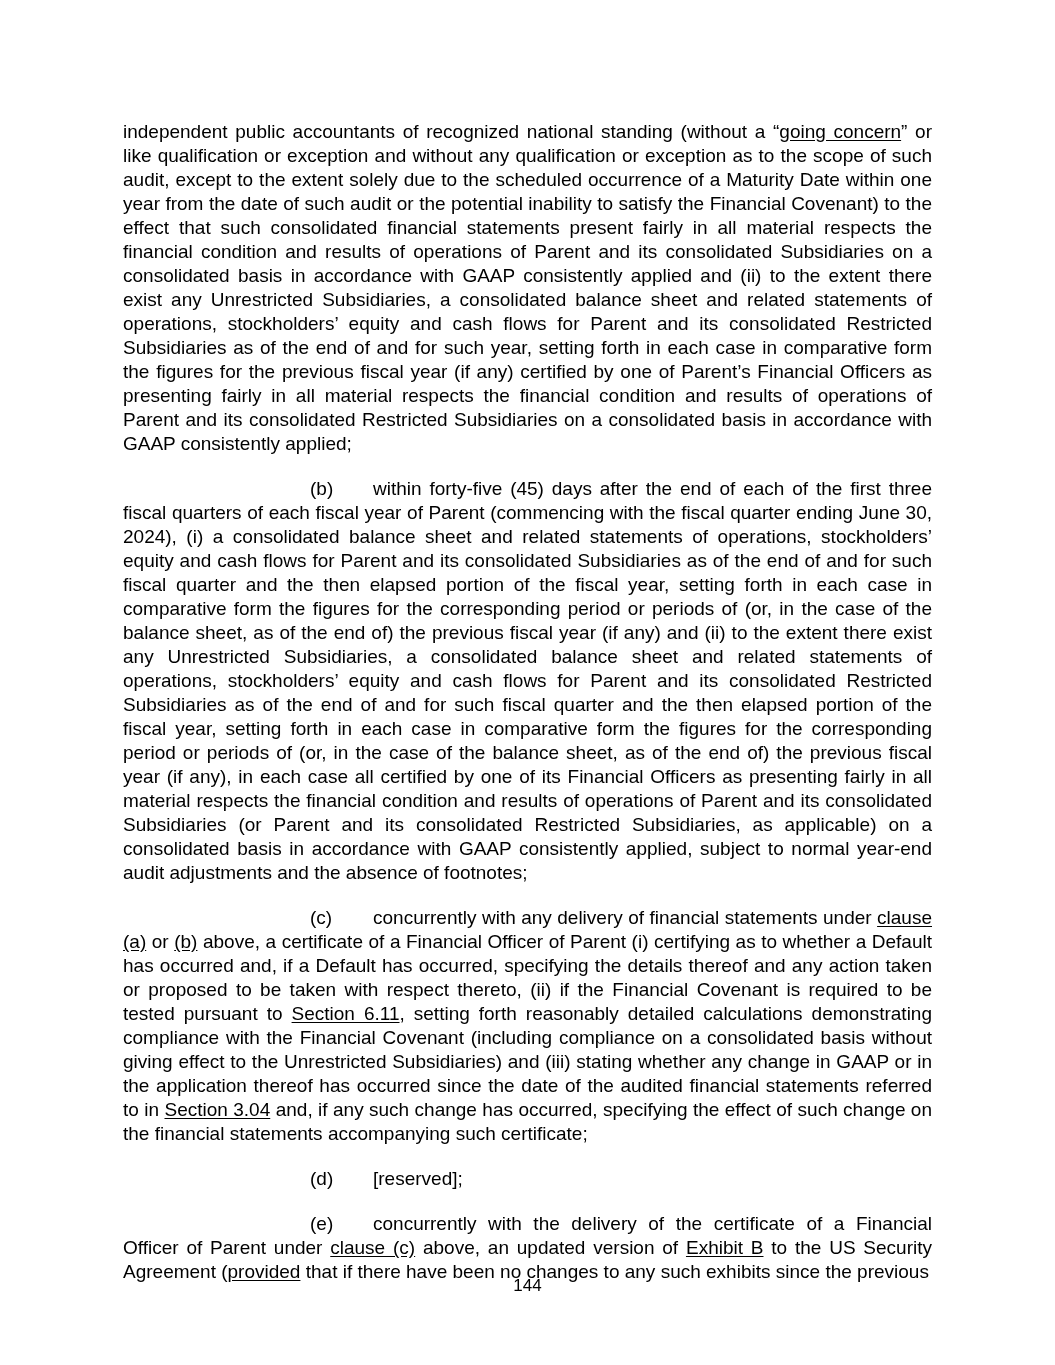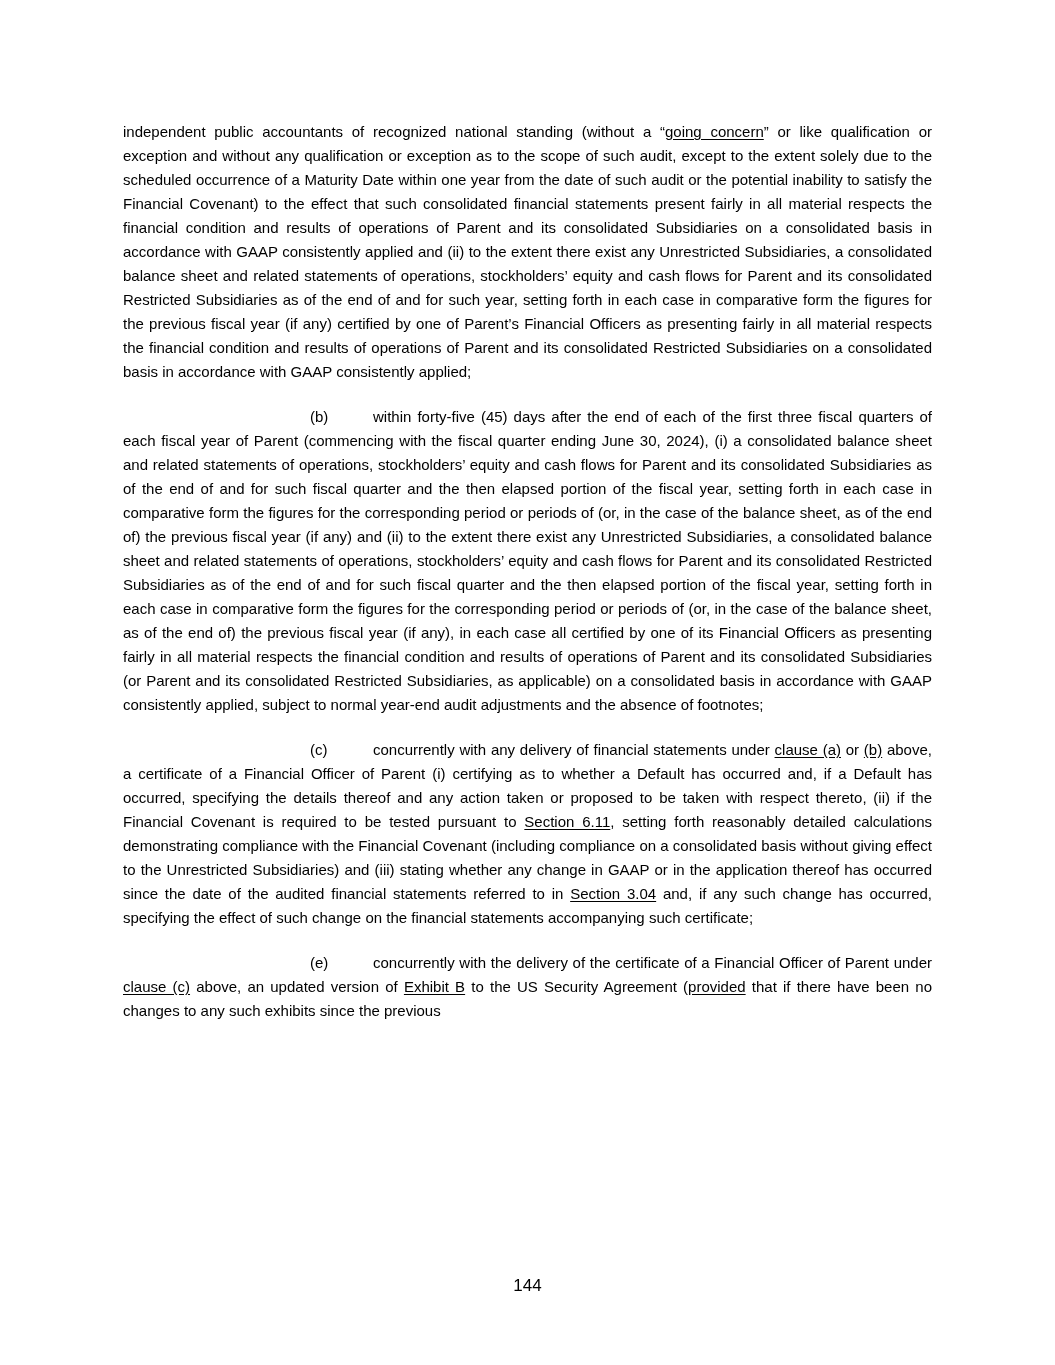--- a/index.html
+++ b/index.html
@@ -13,21 +13,21 @@
     color: #000000;
   }
   .page {
     position: absolute;
     inset: 0;
     box-sizing: border-box;
     padding: 120px 123px 0 123px;
   }
   .para {
     margin: 0 0 21px 0;
-    font-size: 15px;
+    font-size: 19px;
     line-height: 24px;
     text-align: justify;
     color: #000000;
   }
   .plabel {
     display: inline-block;
     margin-left: 187px;
     width: 63px;
   }
   .u {
@@ -45,16 +45,17 @@
   }
 </style>
 </head>
 <body>
 
 <main class="page">
   <section>
       <p class="para"><span>independent public accountants of recognized national standing (without a “</span><span class="u">going concern</span><span>” or like qualification or exception and without any qualification or exception as to the scope of such audit, except to the extent solely due to the scheduled occurrence of a Maturity Date within one year from the date of such audit or the potential inability to satisfy the Financial Covenant) to the effect that such consolidated financial statements present fairly in all material respects the financial condition and results of operations of Parent and its consolidated Subsidiaries on a consolidated basis in accordance with GAAP consistently applied and (ii) to the extent there exist any Unrestricted Subsidiaries, a consolidated balance sheet and related statements of operations, stockholders’ equity and cash flows for Parent and its consolidated Restricted Subsidiaries as of the end of and for such year, setting forth in each case in comparative form the figures for the previous fiscal year (if any) certified by one of Parent’s Financial Officers as presenting fairly in all material respects the financial condition and results of operations of Parent and its consolidated Restricted Subsidiaries on a consolidated basis in accordance with GAAP consistently applied;</span></p>
       <p class="para"><span class="plabel">(b)</span><span>within forty-five (45) days after the end of each of the first three fiscal quarters of each fiscal year of Parent (commencing with the fiscal quarter ending June 30, 2024), (i) a consolidated balance sheet and related statements of operations, stockholders’ equity and cash flows for Parent and its consolidated Subsidiaries as of the end of and for such fiscal quarter and the then elapsed portion of the fiscal year, setting forth in each case in comparative form the figures for the corresponding period or periods of (or, in the case of the balance sheet, as of the end of) the previous fiscal year (if any) and (ii) to the extent there exist any Unrestricted Subsidiaries, a consolidated balance sheet and related statements of operations, stockholders’ equity and cash flows for Parent and its consolidated Restricted Subsidiaries as of the end of and for such fiscal quarter and the then elapsed portion of the fiscal year, setting forth in each case in comparative form the figures for the corresponding period or periods of (or, in the case of the balance sheet, as of the end of) the previous fiscal year (if any), in each case all certified by one of its Financial Officers as presenting fairly in all material respects the financial condition and results of operations of Parent and its consolidated Subsidiaries (or Parent and its consolidated Restricted Subsidiaries, as applicable) on a consolidated basis in accordance with GAAP consistently applied, subject to normal year-end audit adjustments and the absence of footnotes;</span></p>
       <p class="para"><span class="plabel">(c)</span><span>concurrently with any delivery of financial statements under </span><span class="u">clause (a)</span><span> or </span><span class="u">(b)</span><span> above, a certificate of a Financial Officer of Parent (i) certifying as to whether a Default has occurred and, if a Default has occurred, specifying the details thereof and any action taken or proposed to be taken with respect thereto, (ii) if the Financial Covenant is required to be tested pursuant to </span><span class="u">Section 6.11</span><span>, setting forth reasonably detailed calculations demonstrating compliance with the Financial Covenant (including compliance on a consolidated basis without giving effect to the Unrestricted Subsidiaries) and (iii) stating whether any change in GAAP or in the application thereof has occurred since the date of the audited financial statements referred to in </span><span class="u">Section 3.04</span><span> and, if any such change has occurred, specifying the effect of such change on the financial statements accompanying such certificate;</span></p>
+      <p class="para"><span class="plabel">(d)</span><span>[reserved];</span></p>
       <p class="para"><span class="plabel">(e)</span><span>concurrently with the delivery of the certificate of a Financial Officer of Parent under </span><span class="u">clause (c)</span><span> above, an updated version of </span><span class="u">Exhibit B</span><span> to the US Security Agreement (</span><span class="u">provided</span><span> that if there have been no changes to any such exhibits since the previous</span></p>
     </section>
   <div class="pagenum">144</div>
 </main>
 
 </body></html>

